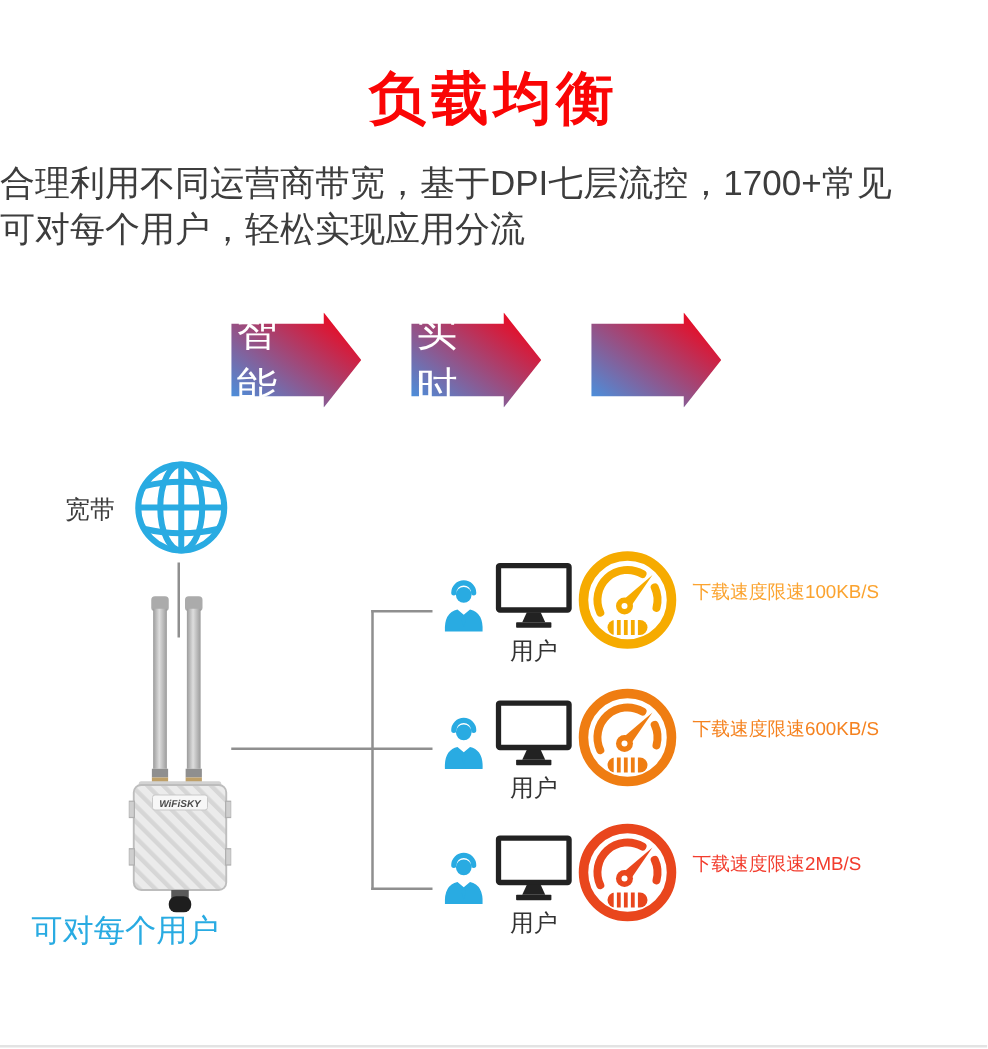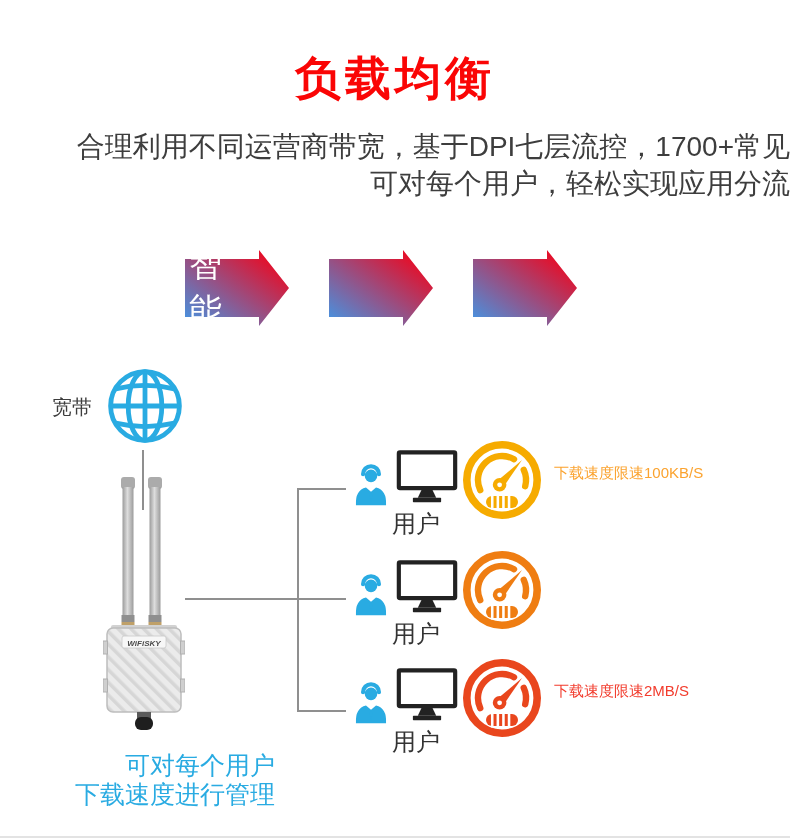--- a/index.html
+++ b/index.html
@@ -3,42 +3,42 @@
 <meta charset="utf-8">
 <style>
   html,body{margin:0;padding:0;background:#fff;}
   .canvas{
     position:relative;width:790px;height:839px;background:#ffffff;overflow:hidden;
     font-family:"Liberation Sans","DejaVu Sans",sans-serif;
   }
   
   #title{position:absolute;top:48px;left:0;width:790px;margin:0;text-align:center;
          font-size:46px;font-weight:bold;letter-spacing:4px;}
-  #desc{position:absolute;top:128px;left:0;width:790px;margin:0;text-align:right;
+  #desc{position:absolute;top:128px;left:0;width:790px;margin:0;text-align:left;
         font-size:28px;line-height:37px;font-weight:normal;}
   
   .arrows{position:absolute;top:250px;left:185px;display:flex;gap:40px;}
   .arrow{position:relative;width:104px;height:76px;}
   .arrow svg{position:absolute;left:0;top:0;}
   .arrow-label{position:absolute;left:0;top:0;width:74px;height:76px;display:flex;
                align-items:center;justify-content:center;font-size:33px;letter-spacing:6px;
                padding-left:4px;box-sizing:border-box;}
   
   .globe{position:absolute;left:105px;top:366px;width:80px;height:80px;}
   #broadband-label{position:absolute;left:52px;top:394px;font-size:20px;}
   .device{position:absolute;left:103px;top:476px;width:82px;height:254px;}
-  .caption{position:absolute;left:25px;top:731px;width:250px;text-align:right;
-           font-size:25px;line-height:29px;margin-top:20px;}
+  .caption{position:absolute;left:25px;top:731px;width:250px;text-align:left;
+           font-size:25px;line-height:29px;}
   
   .line{position:absolute;background:currentColor;}
   
   .row{position:absolute;left:346px;width:444px;height:100px;}
   .user-ico{position:absolute;left:4px;top:22px;width:42px;height:46px;}
   .monitor-ico{position:absolute;left:50px;top:12px;width:62px;height:54px;}
-  .user-label{position:absolute;left:46px;top:70px;width:70px;text-align:left;font-size:24px;}
+  .user-label{position:absolute;left:46px;top:70px;width:70px;text-align:center;font-size:19px;}
   .gauge-ico{position:absolute;left:116px;top:2px;width:80px;height:80px;}
   .speed-label{position:absolute;left:208px;top:26px;font-size:15px;white-space:nowrap;}
   .bottom-rule{position:absolute;left:0;top:836px;width:790px;height:2px;background:#e3e3e3;}
   svg text{font-family:"Liberation Sans","DejaVu Sans",sans-serif;}
 </style>
 </head>
 <body>
 
 <div class="canvas">
 
@@ -97,20 +97,21 @@
     <div class="arrow">
       <svg width="104" height="76" viewBox="0 0 104 76">
         <polygon points="0,9 74,9 74,0 104,38 74,76 74,67 0,67" fill="url(#arrowGrad)"></polygon>
       </svg>
       <div class="arrow-label" style="color: rgb(255, 255, 255);">智能</div>
     </div>
     <div class="arrow">
       <svg width="104" height="76" viewBox="0 0 104 76">
         <polygon points="0,9 74,9 74,0 104,38 74,76 74,67 0,67" fill="url(#arrowGrad)"></polygon>
       </svg>
+      <div class="arrow-label" style="color: rgb(255, 255, 255);">实时</div>
     </div>
     <div class="arrow">
       <svg width="104" height="76" viewBox="0 0 104 76">
         <polygon points="0,9 74,9 74,0 104,38 74,76 74,67 0,67" fill="url(#arrowGrad)"></polygon>
       </svg>
     </div>
   </div>
 
   <span id="broadband-label" style="color: rgb(61, 61, 61);">宽带</span>
   <svg class="globe" viewBox="0 0 100 100" style="color: rgb(41, 171, 226);">
@@ -160,21 +161,20 @@
       <text x="41" y="169.5" font-size="8" font-style="italic" font-weight="bold" fill="#4a4a4a" text-anchor="middle">WiFiSKY</text>
     </g>
     <g>
       <rect x="34" y="236" width="14" height="7" fill="#5a5a5a"></rect>
       <rect x="32" y="241" width="18" height="13" rx="6" fill="#1e1e1e"></rect>
     </g>
   </svg>
 
   <div class="caption" style="color: rgb(41, 171, 226);">
     <span>可对每个用户</span><br>
-    <span>下载速度进行管理</span>
   </div>
 
   <div class="row" style="top:438px;">
     <svg class="user-ico" viewBox="0 0 100 110" style="color: rgb(41, 171, 226);">
         <use href="#sym-user"></use>
       </svg>
     <svg class="monitor-ico" viewBox="0 0 100 88" style="color: rgb(34, 34, 34);">
         <use href="#sym-monitor"></use>
       </svg>
     <div class="user-label" style="color: rgb(51, 51, 51);">用户</div>
@@ -188,20 +188,21 @@
     <svg class="user-ico" viewBox="0 0 100 110" style="color: rgb(41, 171, 226);">
         <use href="#sym-user"></use>
       </svg>
     <svg class="monitor-ico" viewBox="0 0 100 88" style="color: rgb(34, 34, 34);">
         <use href="#sym-monitor"></use>
       </svg>
     <div class="user-label" style="color: rgb(51, 51, 51);">用户</div>
     <svg class="gauge-ico" viewBox="0 0 100 100" style="color: rgb(239, 125, 18);">
         <use href="#sym-gauge"></use>
       </svg>
+    <div class="speed-label" style="color: rgb(245, 130, 31);">下载速度限速600KB/S</div>
   </div>
 
   <div class="row" style="top:656px;">
     <svg class="user-ico" viewBox="0 0 100 110" style="color: rgb(41, 171, 226);">
         <use href="#sym-user"></use>
       </svg>
     <svg class="monitor-ico" viewBox="0 0 100 88" style="color: rgb(34, 34, 34);">
         <use href="#sym-monitor"></use>
       </svg>
     <div class="user-label" style="color: rgb(51, 51, 51);">用户</div>

